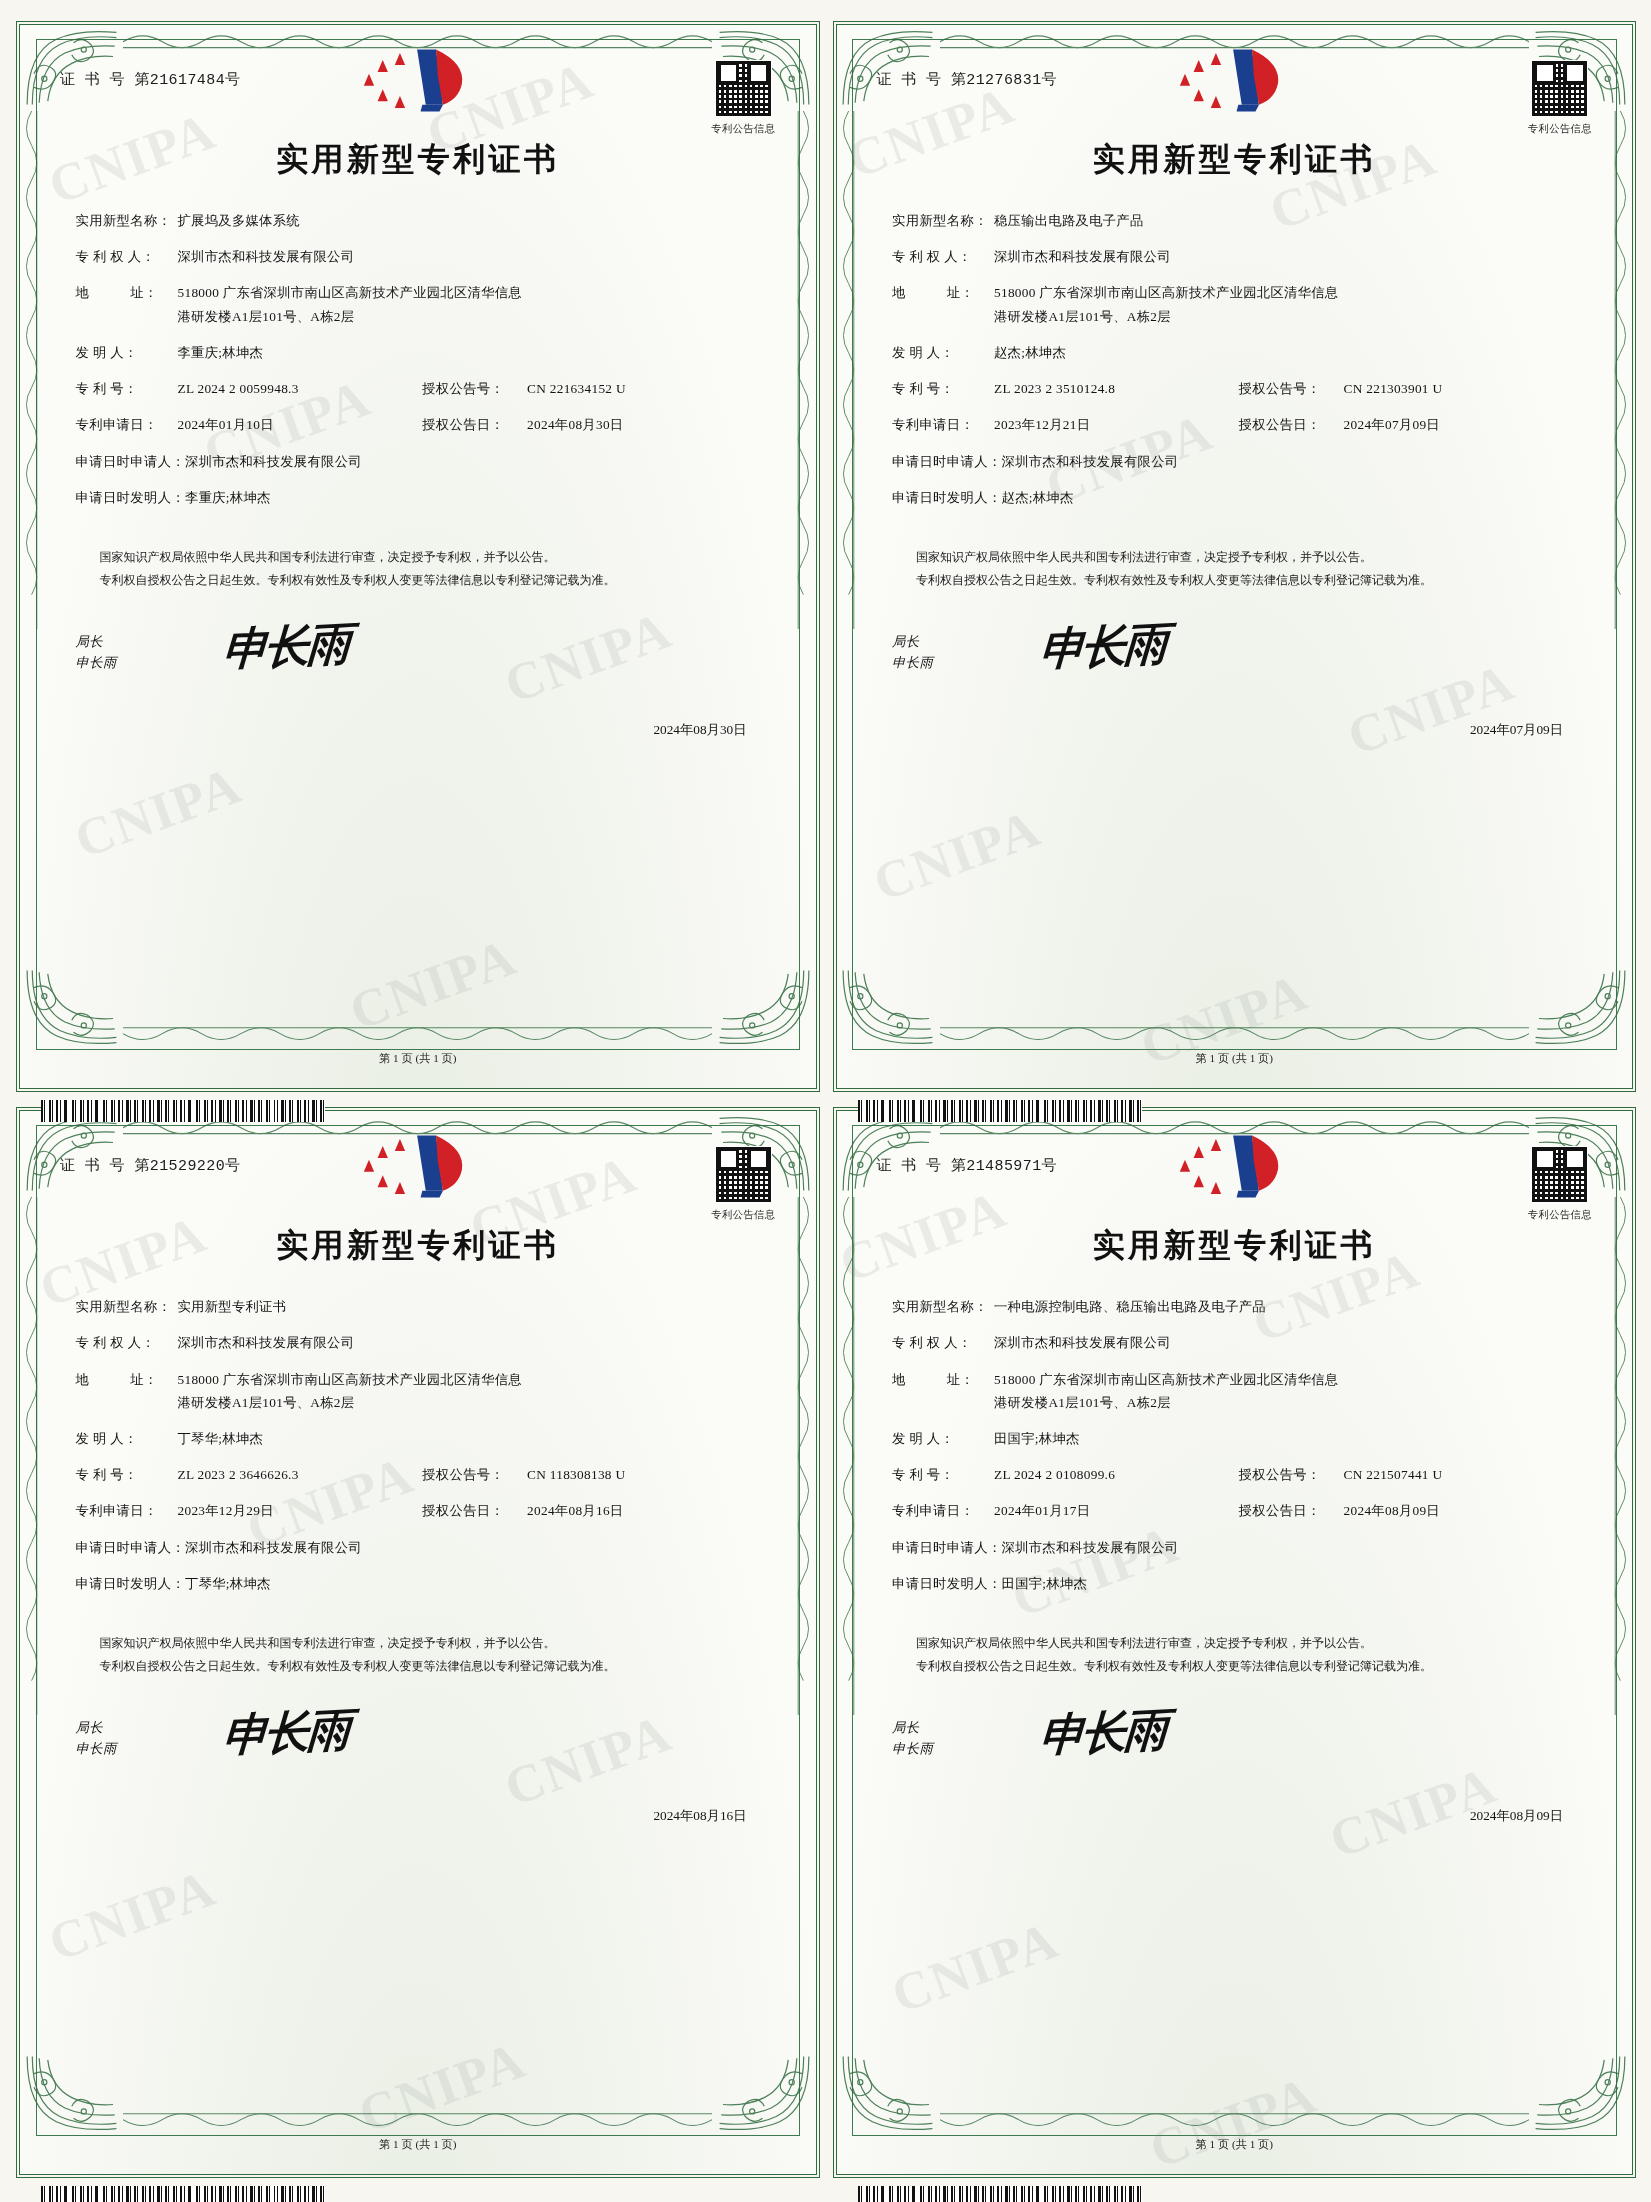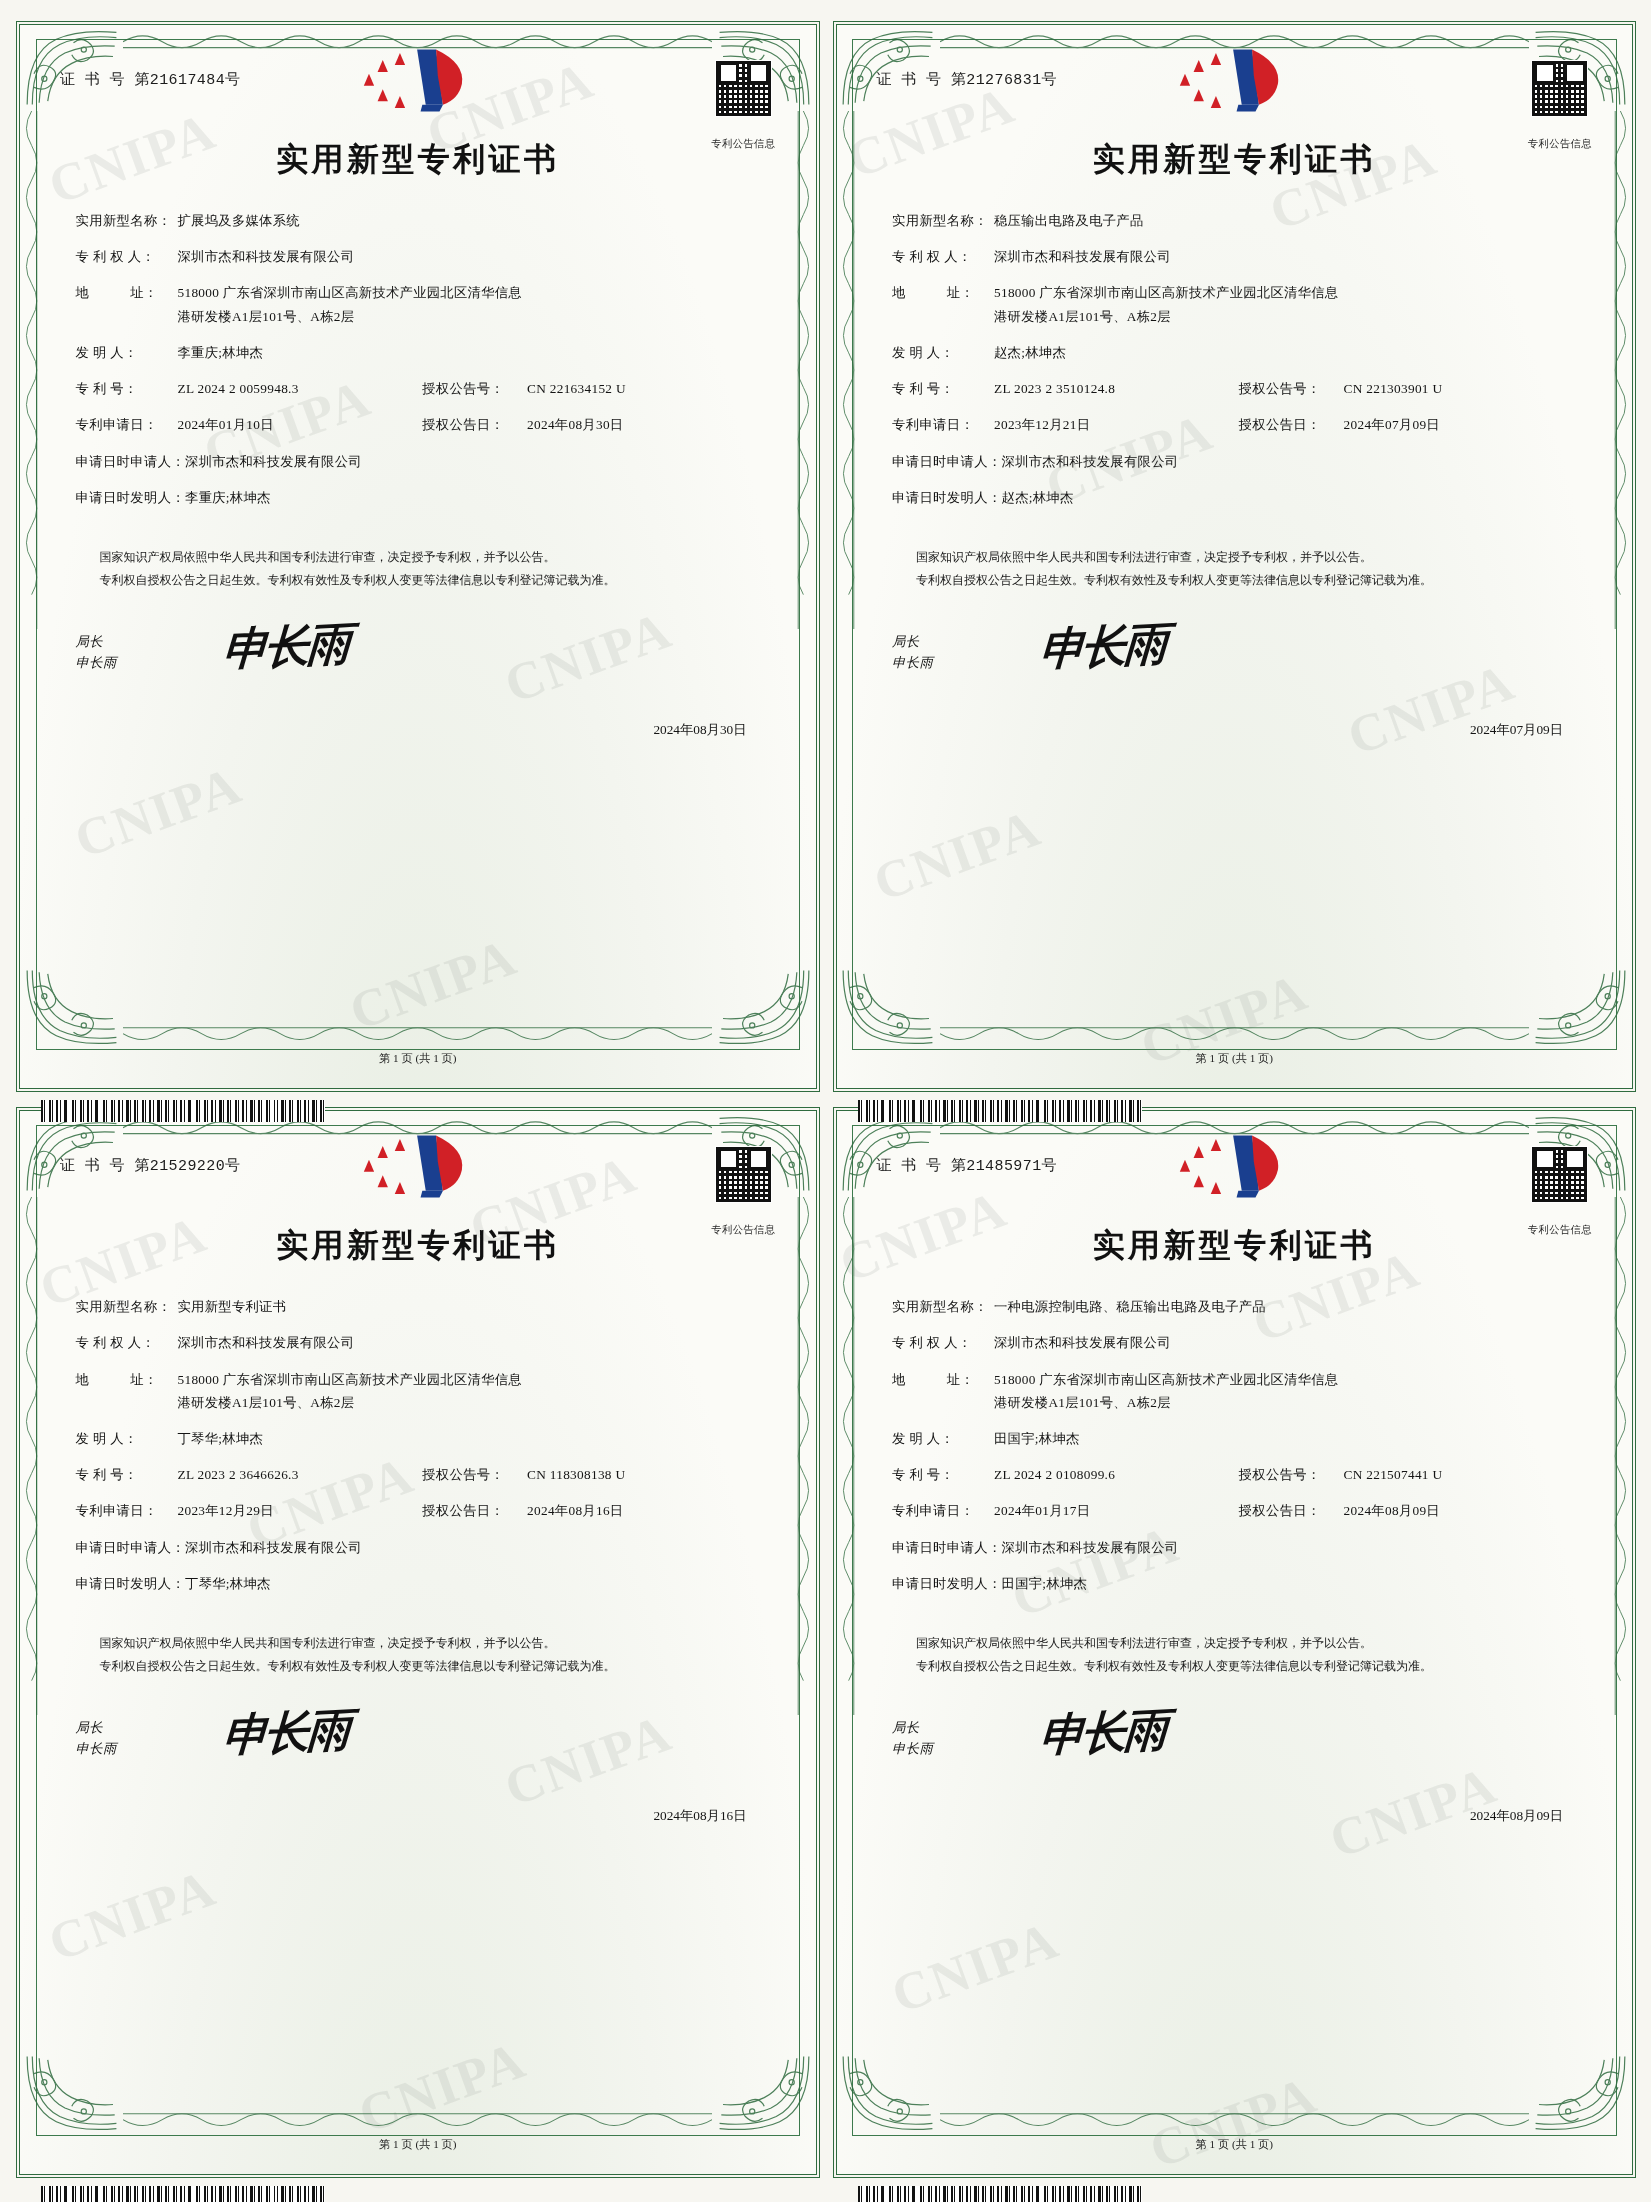--- a/index.html
+++ b/index.html
@@ -140,21 +140,21 @@
     position:absolute;
     width: 15.5px; height: 15.5px;
     border: 3.4px solid #111;
     background: #fff;
   }
   .qr::before { left: 1.7px; top: 1.7px; }
   .qr::after { right: 1.7px; top: 1.7px; }
   .qr-cap {
     font-size: 10.3px;
     color: #2a2a2a;
-    margin-top: 20px;
+    margin-top: 5px;
     letter-spacing: 0.4px;
   }
   .title {
     text-align: center;
     font-size: 32px;
     font-weight: bold;
     letter-spacing: 3.4px;
     color: #111;
     margin: 4px 0 29px 0;
     font-family: "Liberation Serif", "DejaVu Serif", serif;

